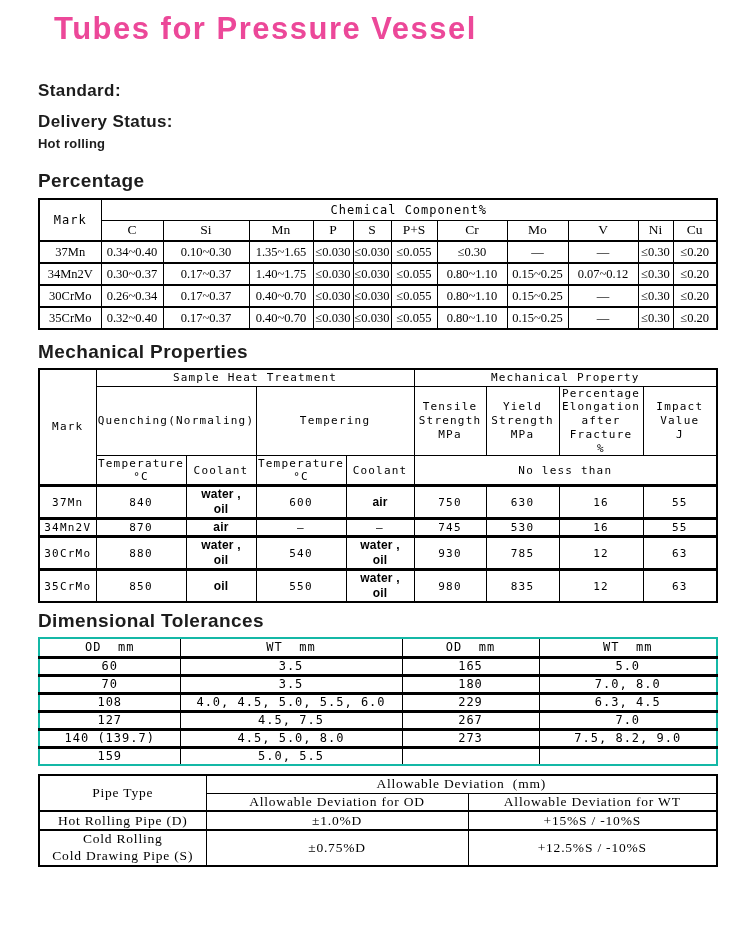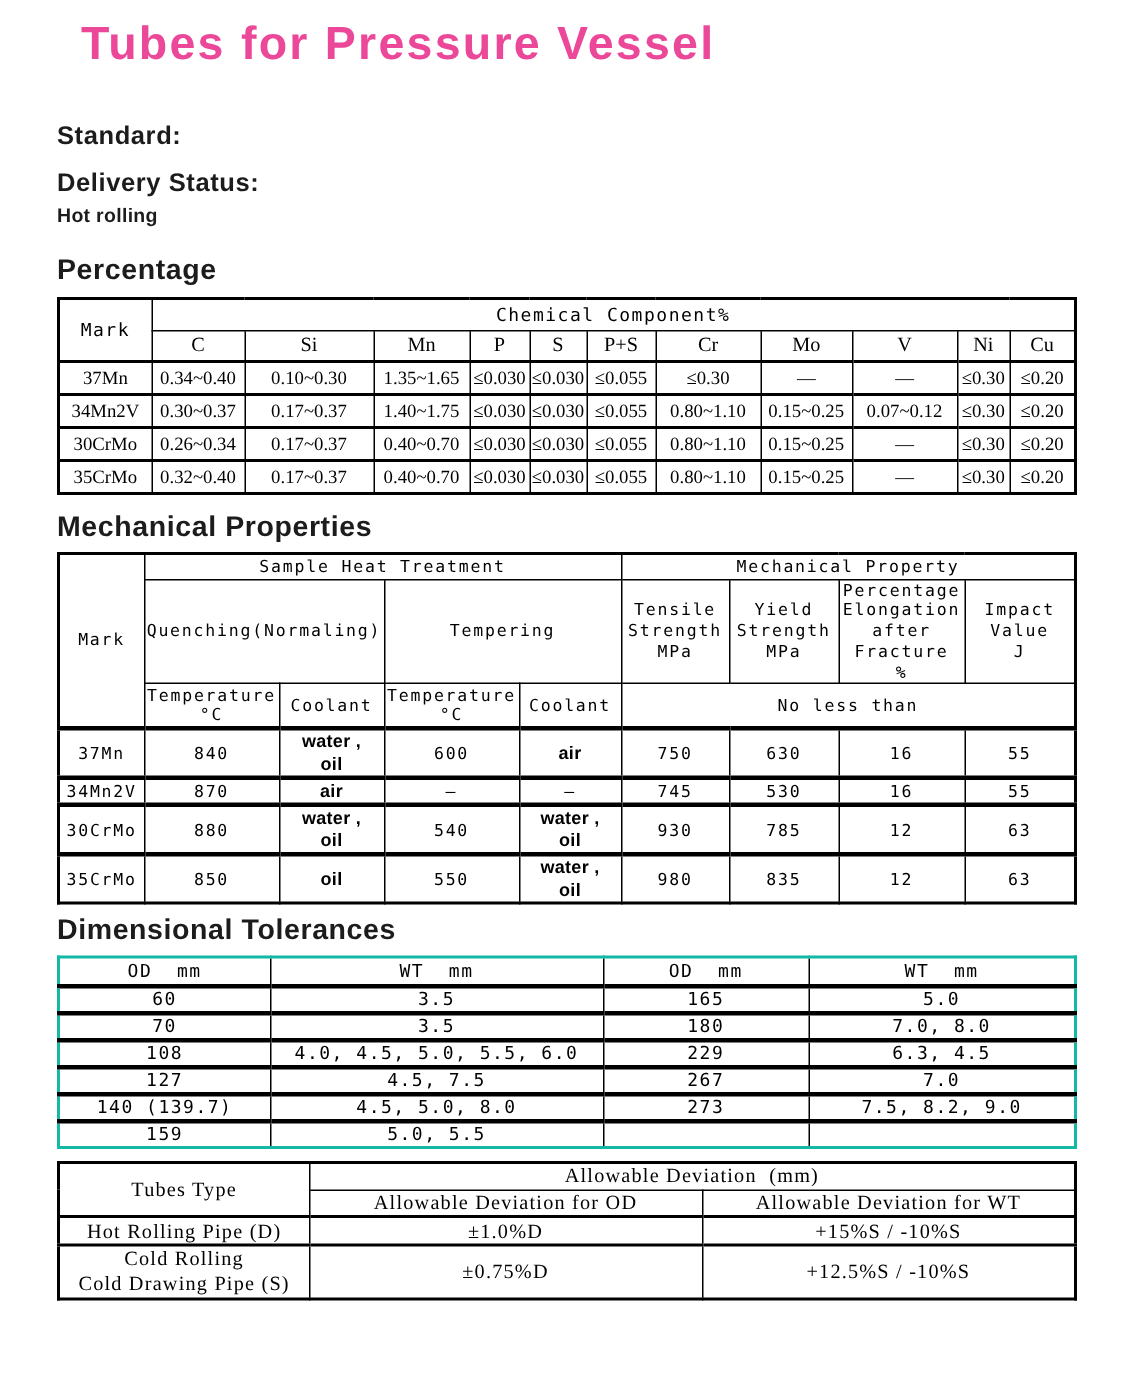--- a/index.html
+++ b/index.html
@@ -328,21 +328,21 @@
   </table>
 
   <table class="dev">
     <colgroup>
       <col style="width:167px">
         <col style="width:262px">
         <col style="width:249px">
     </colgroup>
     <thead>
       <tr class="hr1">
-        <th rowspan="2">Tubes Type</th>
+        <th rowspan="2">Pipe Type</th>
         <th colspan="2">Allowable Deviation&nbsp;&nbsp;(mm)</th>
       </tr>
       <tr class="hr2">
         <th>Allowable Deviation for OD</th>
         <th>Allowable Deviation for WT</th>
       </tr>
     </thead>
     <tbody>
       <tr class="dr1">
         <td>Hot Rolling Pipe (D)</td>

